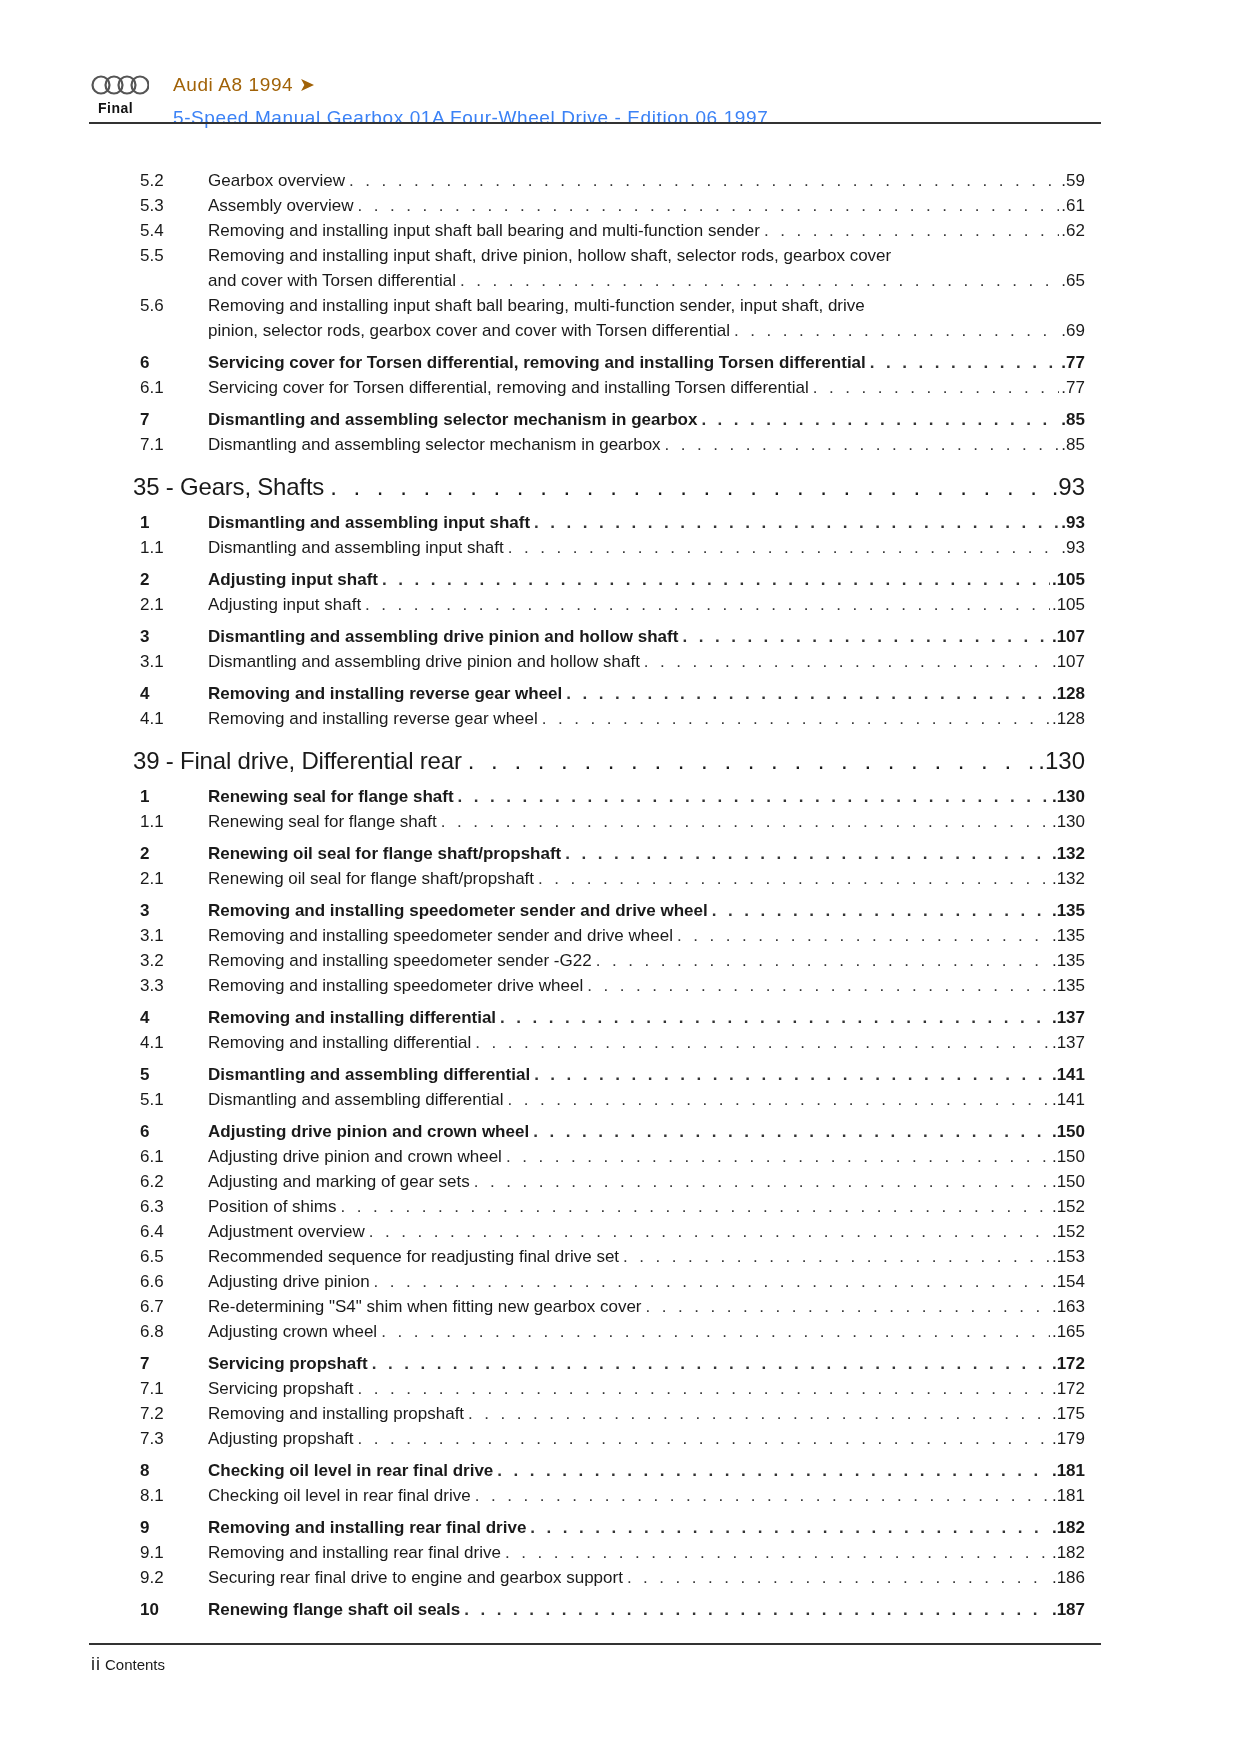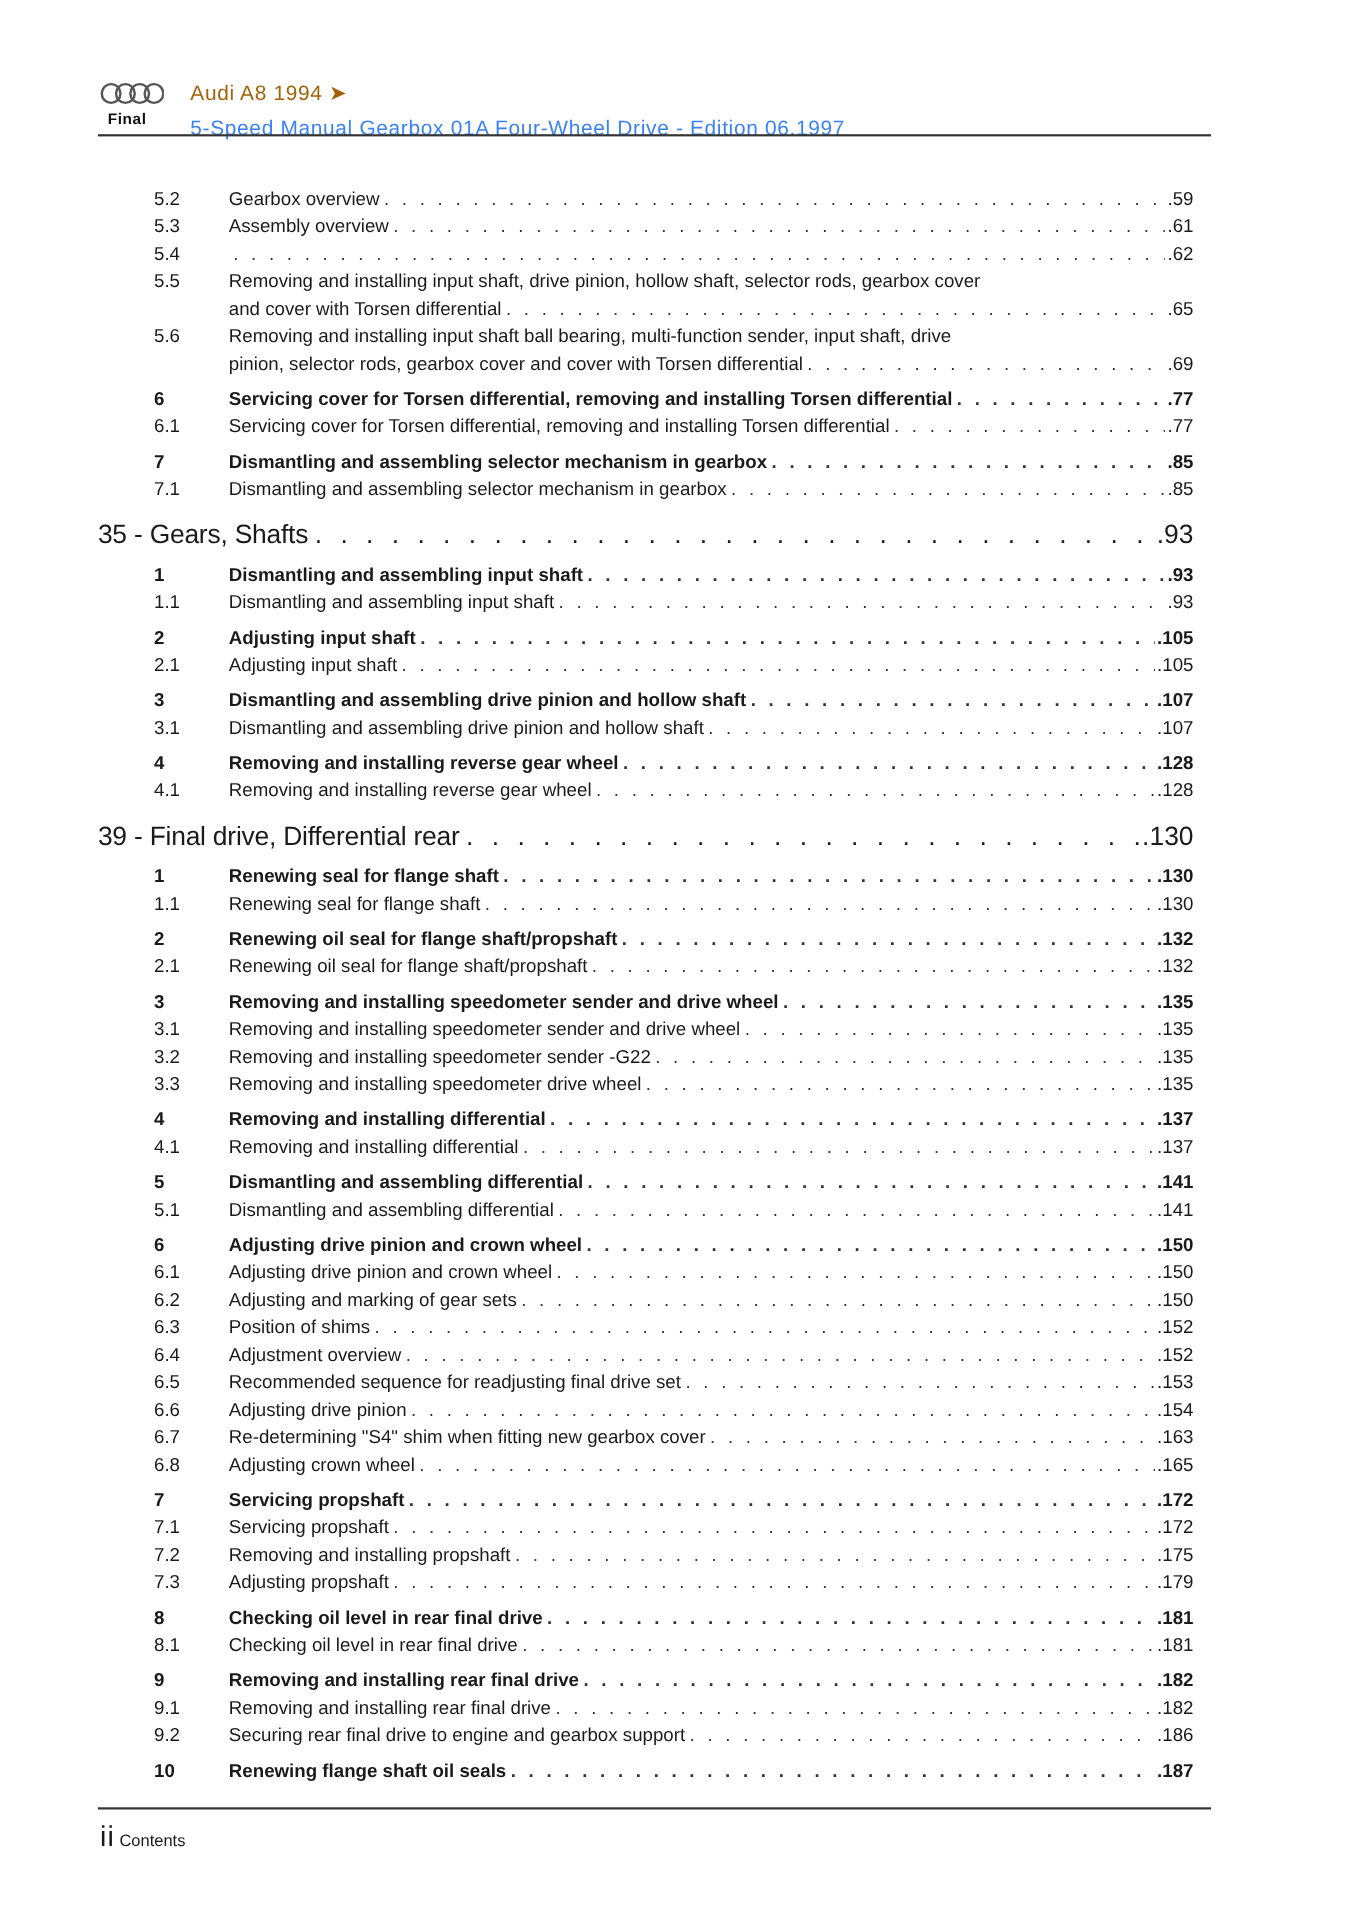--- a/index.html
+++ b/index.html
@@ -22,28 +22,28 @@
   .row .dots { flex: 1; overflow: hidden; white-space: nowrap; letter-spacing: 3.4px; margin: 0 2px 0 4px; color: #333; }
   .row .dots::before { content: ". . . . . . . . . . . . . . . . . . . . . . . . . . . . . . . . . . . . . . . . . . . . . . . . . . . . . . . . . . . . . . . . . . . . . . . . . . . . . . . . . . . . . . . . . . . . . . . . . . . . . . . . . . . . . . . . . . . . . . . . . . . . . . . . . . . . . . . . . . . . . . . . . . . . . . . . . . . ."; }
   .row .pg { white-space: nowrap; text-align: right; }
   .row.bold { font-weight: bold; margin-top: 7px; }
   .row.wrap { display: block; }
   .row.wrap .text-wrap { display: block; }
   .row.wrap .line2 { display: flex; align-items: flex-start; }
   .row.wrap .line1 { white-space: nowrap; }
 
   .chapter { display: flex; align-items: baseline; font-size: 24px; line-height: 32px;
-             margin-top: 14px; margin-bottom: 2px; }
+             margin-top: 14px; margin-bottom: 2px; margin-left: 44px; }
   .chapter .txt { white-space: nowrap; letter-spacing: -0.2px; }
   .chapter .dots { flex: 1; overflow: hidden; white-space: nowrap; letter-spacing: 5px; margin: 0 2px 0 6px; }
   .chapter .dots::before { content: ". . . . . . . . . . . . . . . . . . . . . . . . . . . . . . . . . . . . . . . . . . . . . . . . . . . . . . . . . . . . . . . . . . . . . . . . . . . . . . . . . ."; }
 
   .footer-line { position: absolute; left: 89px; top: 1643px; width: 1012px; height: 2px; background: #333; }
   .footer { position: absolute; left: 91px; top: 1654px; display: flex; align-items: baseline; }
-  .footer .pnum { font-size: 26px; letter-spacing: 1px; }
+  .footer .pnum { font-size: 18px; letter-spacing: 1px; }
   .footer .lbl { font-size: 15px; margin-left: 4px; }
 </style>
 </head>
 <body>
 
 <div class="header">
   <svg class="logo-rings" viewBox="0 0 58 22">
     <g fill="none" stroke="#555" stroke-width="2.2">
       <circle cx="10" cy="11" r="8.5"></circle>
       <circle cx="23" cy="11" r="8.5"></circle>
@@ -70,20 +70,21 @@
       <span class="num">5.3</span>
       <div class="text-wrap">
         <span class="txt">Assembly overview</span>
         <span class="dots"></span>
         <span class="pg">.61</span>
       </div>
     </div>
     <div class="row">
       <span class="num">5.4</span>
       <div class="text-wrap">
+        <span class="txt">Removing and installing input shaft ball bearing and multi-function sender</span>
         <span class="dots"></span>
         <span class="pg">.62</span>
       </div>
     </div>
     <div class="row wrap">
       <span class="num">5.5</span>
       <div class="text-wrap">
         <div class="line1">Removing and installing input shaft, drive pinion, hollow shaft, selector rods, gearbox cover</div>
         <div class="line2">
           <span class="txt">and cover with Torsen differential</span>

